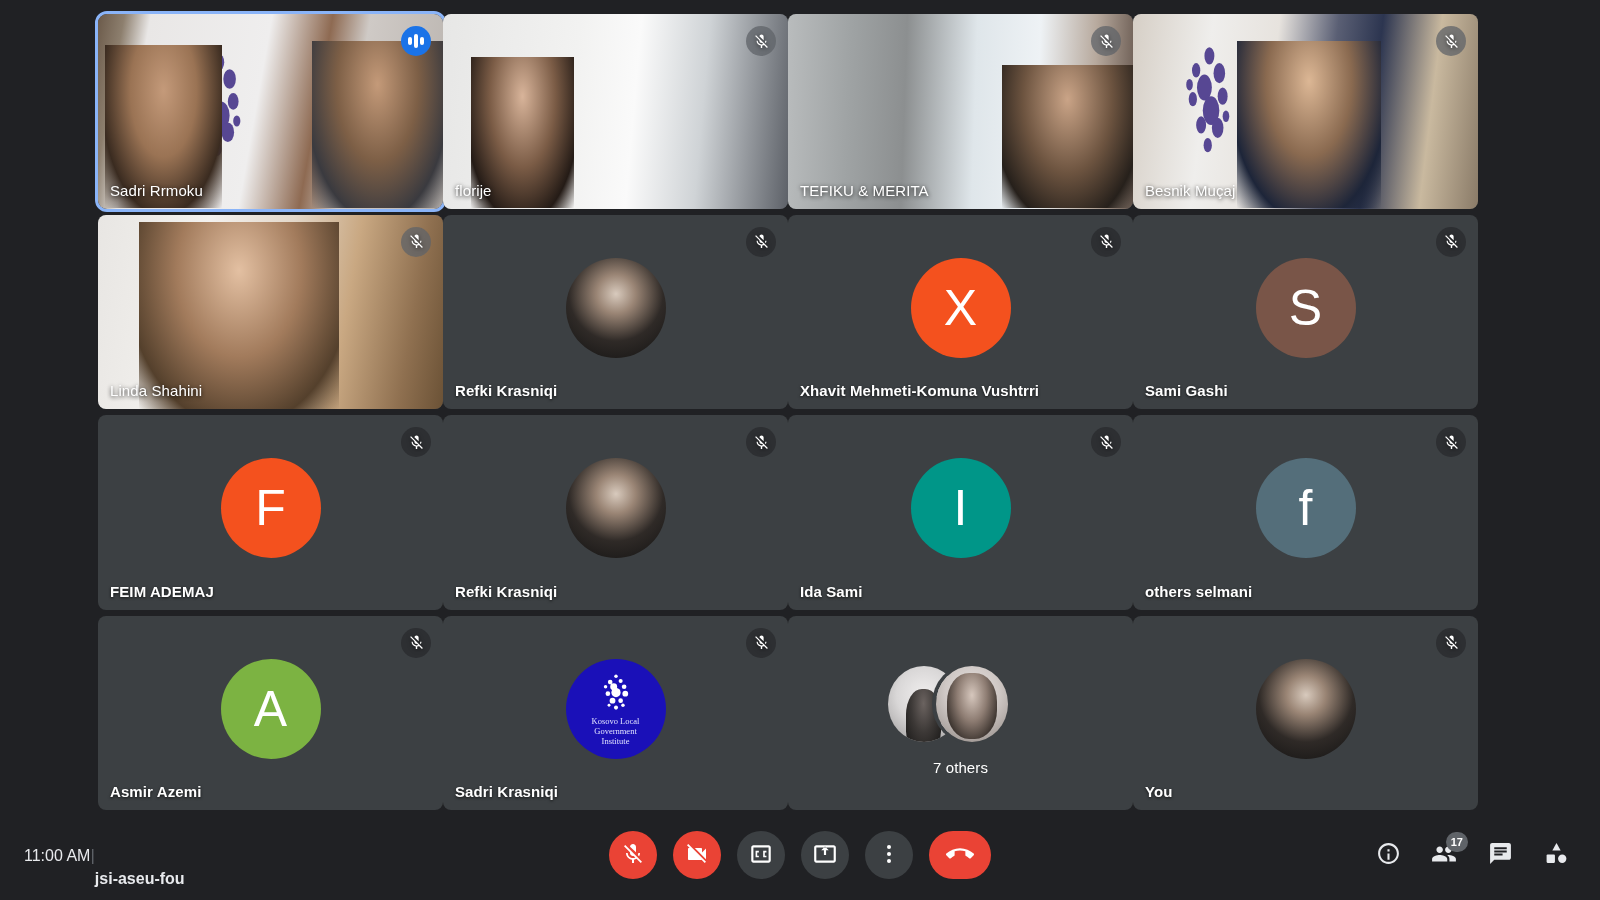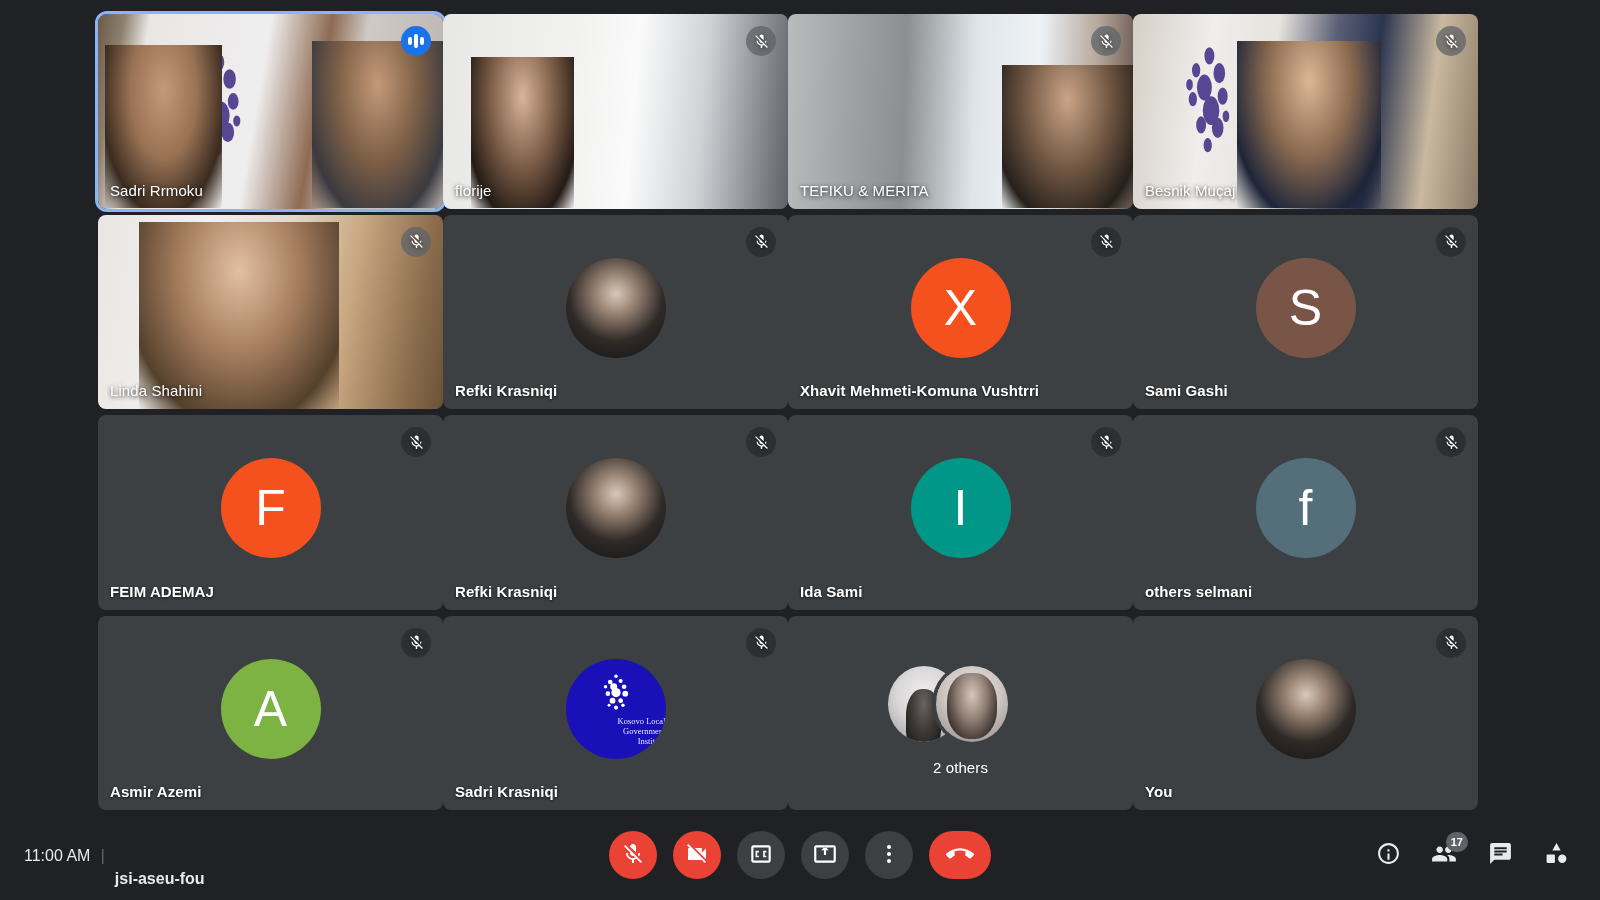--- a/index.html
+++ b/index.html
@@ -115,35 +115,35 @@
   
   .logoAv {
     position: absolute; left: 50%; top: 50%;
     transform: translate(-50%,-54%);
     width: 100px; height: 100px; border-radius: 50%;
     background: #1a10b8;
     overflow: hidden;
   }
   .logoAv .lgtext {
     position: absolute; left: 0; right: 0; bottom: 13px;
-    text-align: right; color: #dfe1ff;
+    text-align: center; color: #dfe1ff;
     font-family: "Liberation Serif", serif;
     font-size: 8.5px; line-height: 10px;
   }
 
   
   #bottomBar {
     position: absolute; left: 0; bottom: 0;
     width: 1600px; height: 90px;
     background: #202124;
     display: flex; align-items: center;
   }
   #meetInfo {
     position: absolute; left: 24px; top: 50%; transform: translateY(-50%);
-    display: flex; align-items: center; gap: 10px;
+    display: flex; align-items: center; gap: 0;
     color: #e8eaed; font-size: 16px; font-weight: 400;
     white-space: nowrap;
   }
   #meetInfo .sep { color: #5f6368; font-size: 17px; }
   #meetInfo .code { font-weight: 700; margin-top: 47px; }
 
   #centerControls {
     position: absolute; left: 50%; top: 50%;
     transform: translate(-50%,-50%);
     display: flex; align-items: center; gap: 16px;
@@ -373,21 +373,21 @@
       </div>
       <div class="tile">
         <div class="duo">
           <div class="d d1" style="background: radial-gradient(circle at 50% 38%, rgb(240, 238, 238) 0%, rgb(217, 215, 215) 46%, rgb(185, 183, 183) 72%, rgb(158, 156, 156) 100%);">
             <div style="position:absolute;left:26%;top:30%;width:48%;height:74%;border-radius:46% 46% 24% 24%;background:radial-gradient(ellipse at 50% 26%,#6b6360 0%,#3c3836 50%,#191817 100%);"></div>
           </div>
           <div class="d d2" style="background: radial-gradient(circle at 50% 34%, rgb(233, 228, 226) 0%, rgb(207, 200, 197) 44%, rgb(169, 161, 157) 78%, rgb(138, 131, 128) 100%);">
             <div style="position:absolute;left:16%;top:10%;width:70%;height:86%;border-radius:44%;background:radial-gradient(ellipse at 50% 34%,#d6c7bd 0%,#8d7c72 42%,#3b332e 78%,#241f1c 100%);"></div>
           </div>
         </div>
-        <div class="nameLabel center">2 others</div>
+        <div class="nameLabel center">7 others</div>
       </div>
       <div class="tile">
         <div class="avatar photo">
           <span class="pimg" style="background: radial-gradient(circle at 50% 36%, rgb(216, 202, 189) 0%, rgb(154, 133, 117) 24%, rgb(47, 42, 39) 58%, rgb(17, 17, 17) 100%);"></span>
         </div>
         <div class="micBadge chip">
           <svg viewBox="0 0 24 24">
             <path d="M19 11h-1.7c0 .74-.16 1.43-.43 2.05l1.23 1.23c.56-.98.9-2.09.9-3.28zm-4.02.17c0-.06.02-.11.02-.17V5c0-1.66-1.34-3-3-3-1.54 0-2.79 1.16-2.96 2.65l5.94 5.52zM4.27 3L3 4.27l6.01 6.01V11c0 1.66 1.33 3 2.99 3 .22 0 .44-.03.65-.08l1.66 1.66c-.71.33-1.5.52-2.31.52-2.76 0-5.3-2.1-5.3-5.1H5c0 3.41 2.72 6.23 6 6.72V21h2v-3.28c.91-.13 1.77-.45 2.54-.9L19.73 21 21 19.73 4.27 3z"></path>
           </svg>
         </div>

